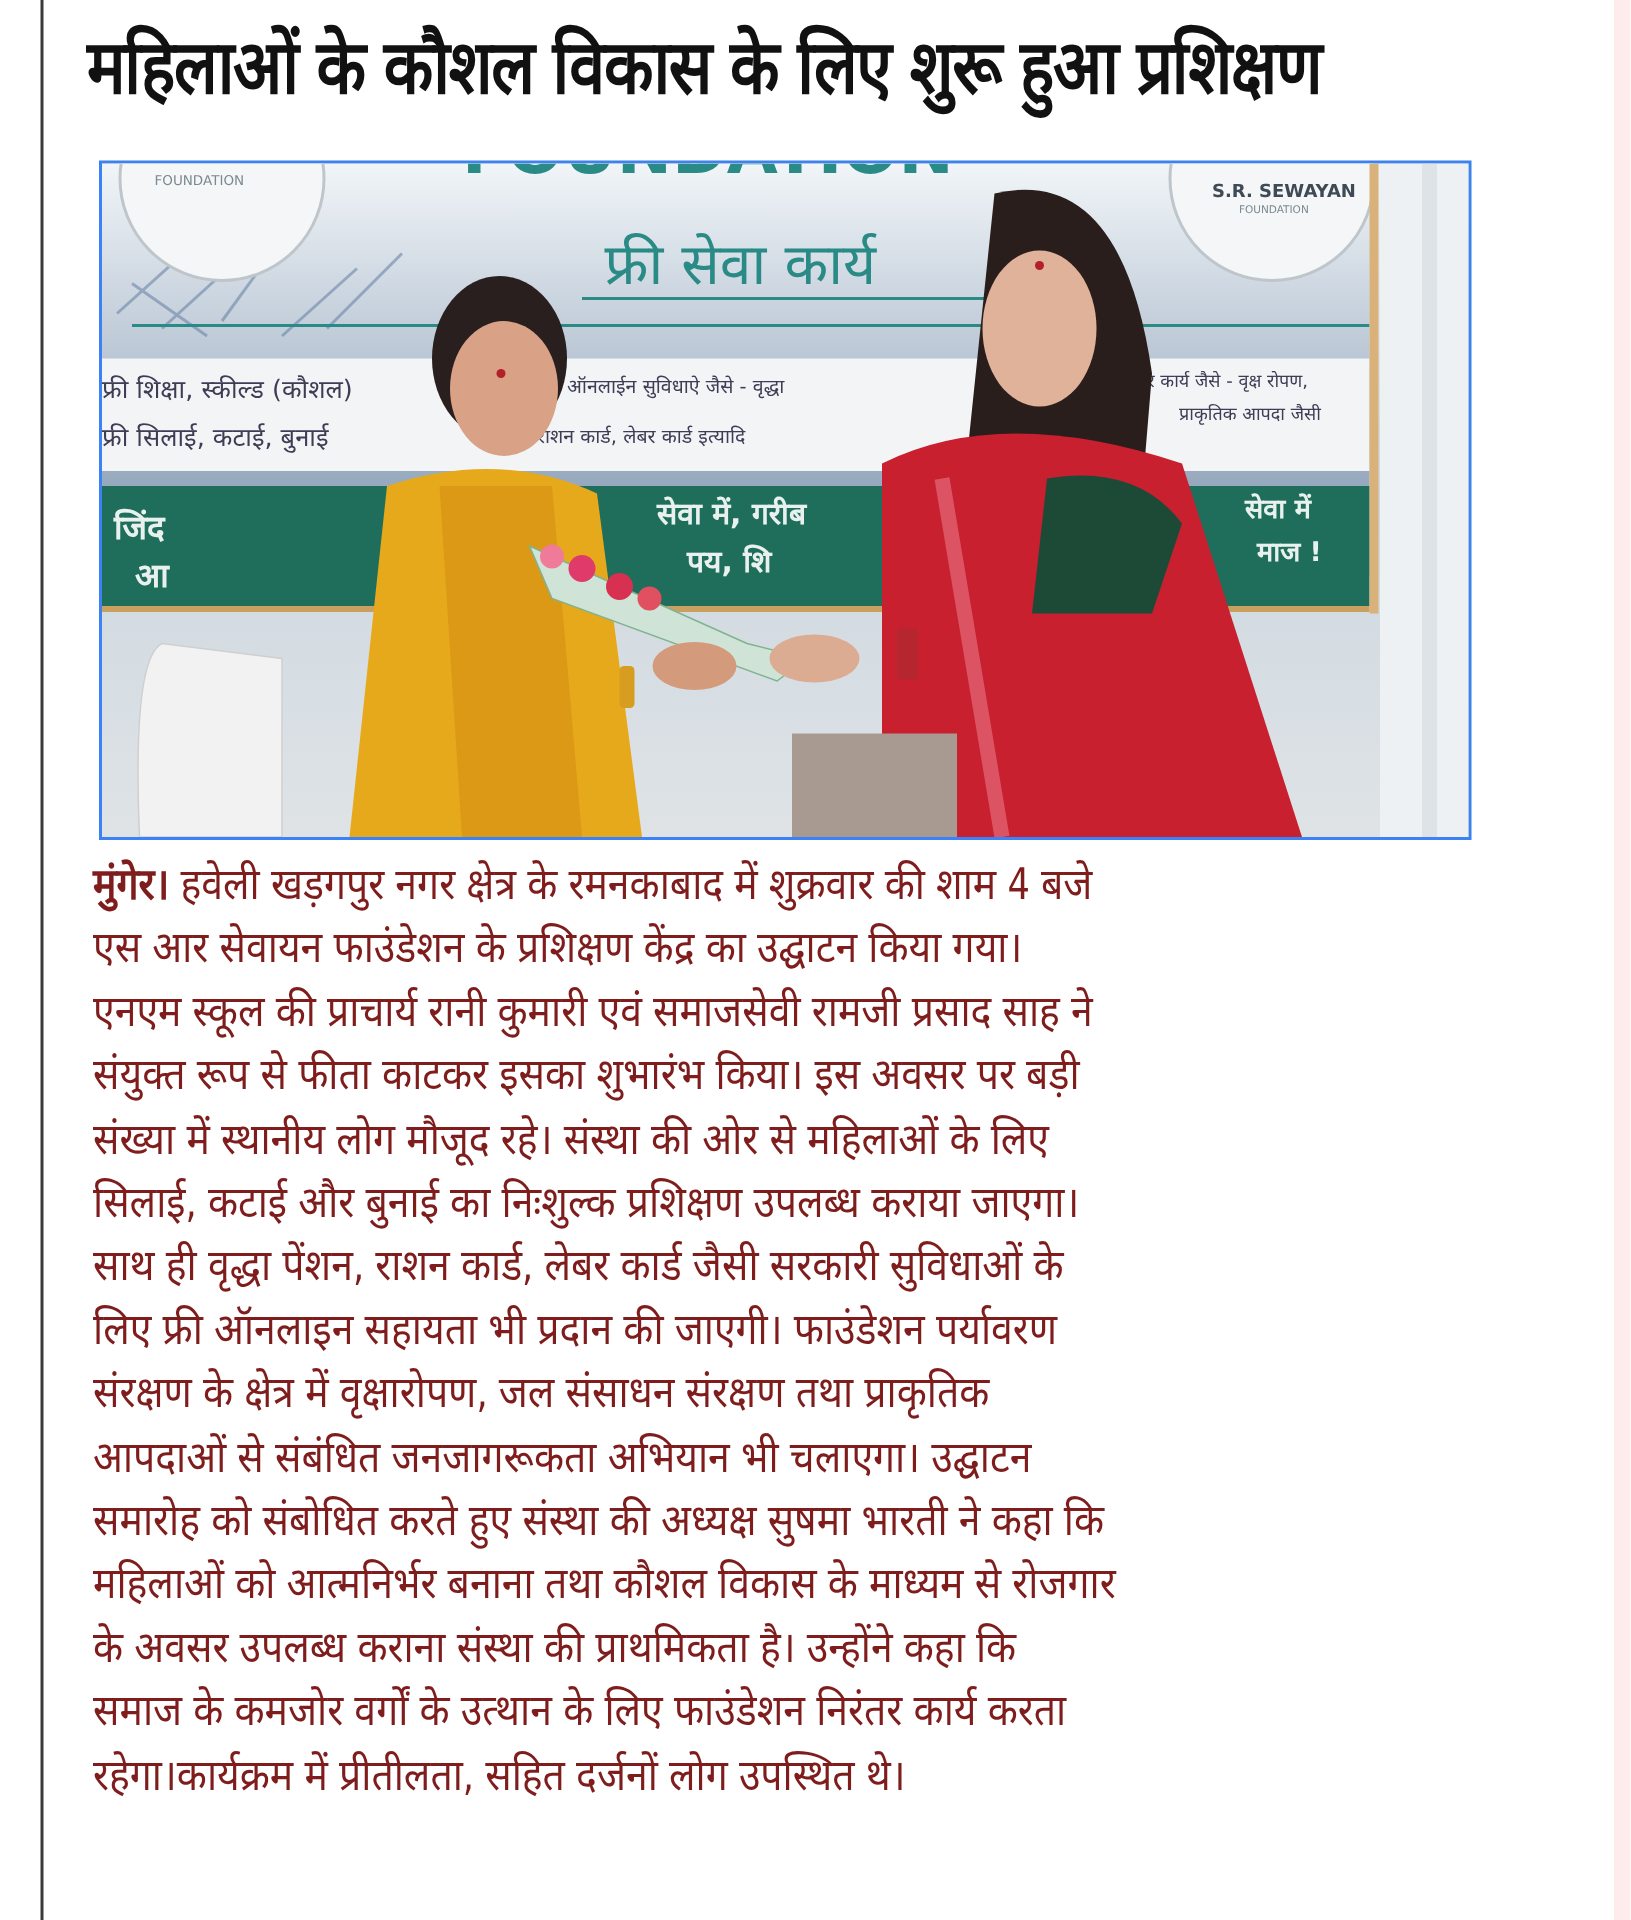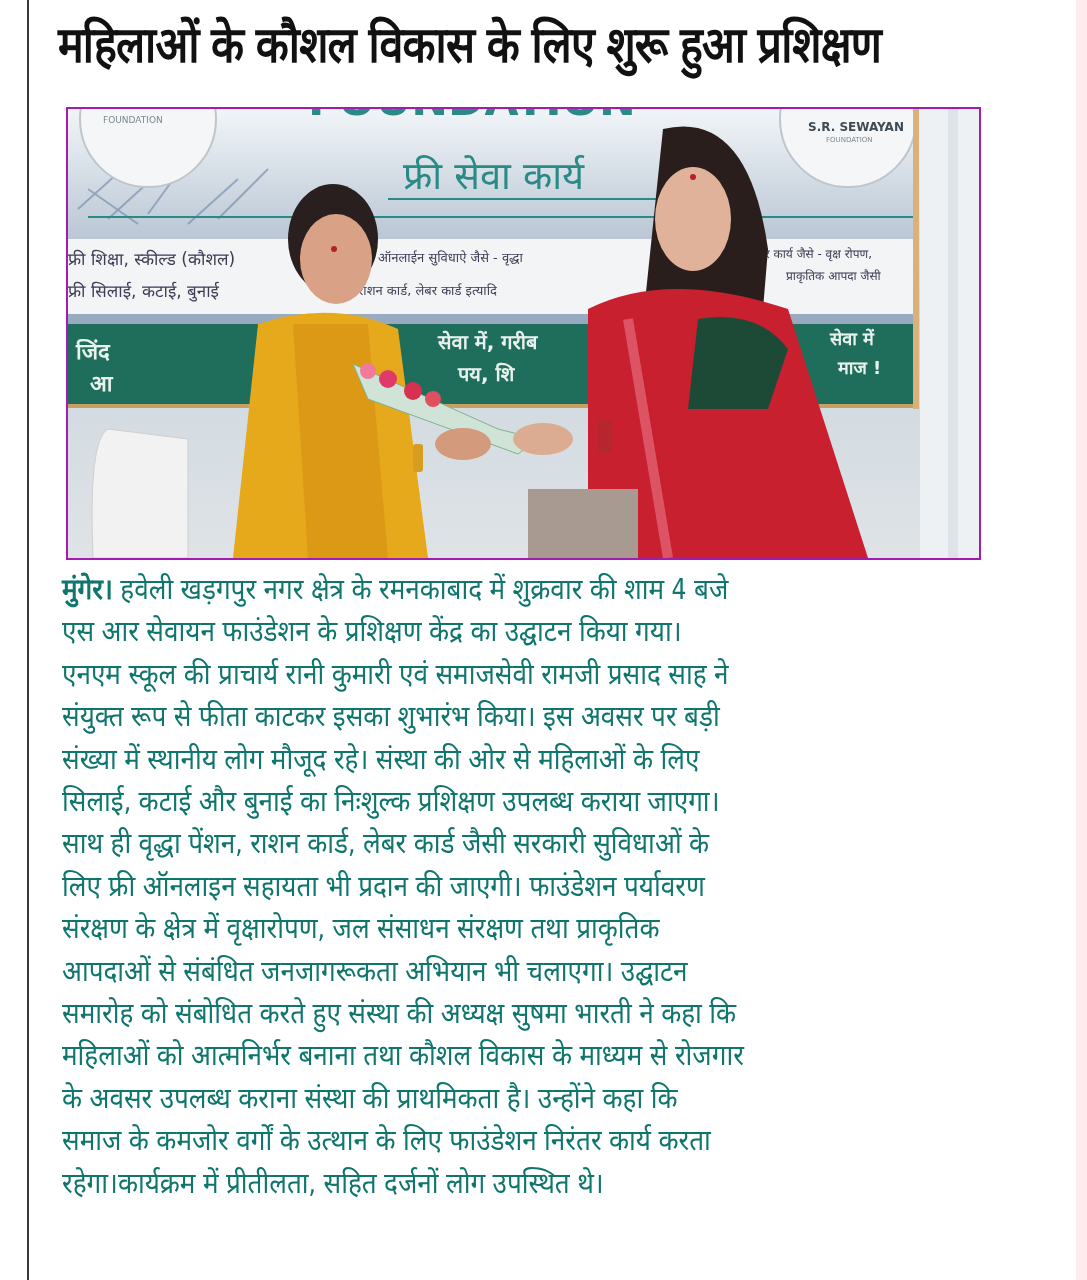--- a/index.html
+++ b/index.html
@@ -11,28 +11,28 @@
     .left-rule { position: absolute; left: 27px; top: 0; width: 2px; height: 1280px; background: #3a3a3a; }
     .right-strip { position: absolute; left: 1076px; top: 0; width: 11px; height: 1280px; background: #fdeceb; }
     .headline {
       position: absolute; left: 58px; top: 12px; width: 900px;
       font-family: "DejaVu Sans Condensed", "DejaVu Sans", sans-serif;
       font-weight: bold; font-size: 50px; line-height: 66px; letter-spacing: -1px;
       color: #111; transform: scaleX(0.86); transform-origin: left center; white-space: nowrap;
     }
     .photo {
       position: absolute; left: 66px; top: 107px; width: 911px; height: 449px;
-      border: 2px solid #a21caf; overflow: hidden; background: #fef9c3;
+      border: 2px solid #3b82f6; overflow: hidden; background: #fef9c3;
     }
     .photo svg { display: block; }
     .banner-text { font-family: "DejaVu Sans", sans-serif; }
     .body-text {
       position: absolute; left: 62px; top: 568px; width: 930px;
       font-family: "DejaVu Sans Condensed", "DejaVu Sans", sans-serif;
-      font-size: 29px; line-height: 42.4px; color: #0f766e;
+      font-size: 29px; line-height: 42.4px; color: #7f1d1d;
     }
     .line { display: block; white-space: nowrap; transform: scaleX(0.9); transform-origin: left center; }
     .dateline { font-weight: bold; }
   </style>
 </head>
 <body>
 
 <div class="left-rule"></div>
 <div class="right-strip"></div>
 

